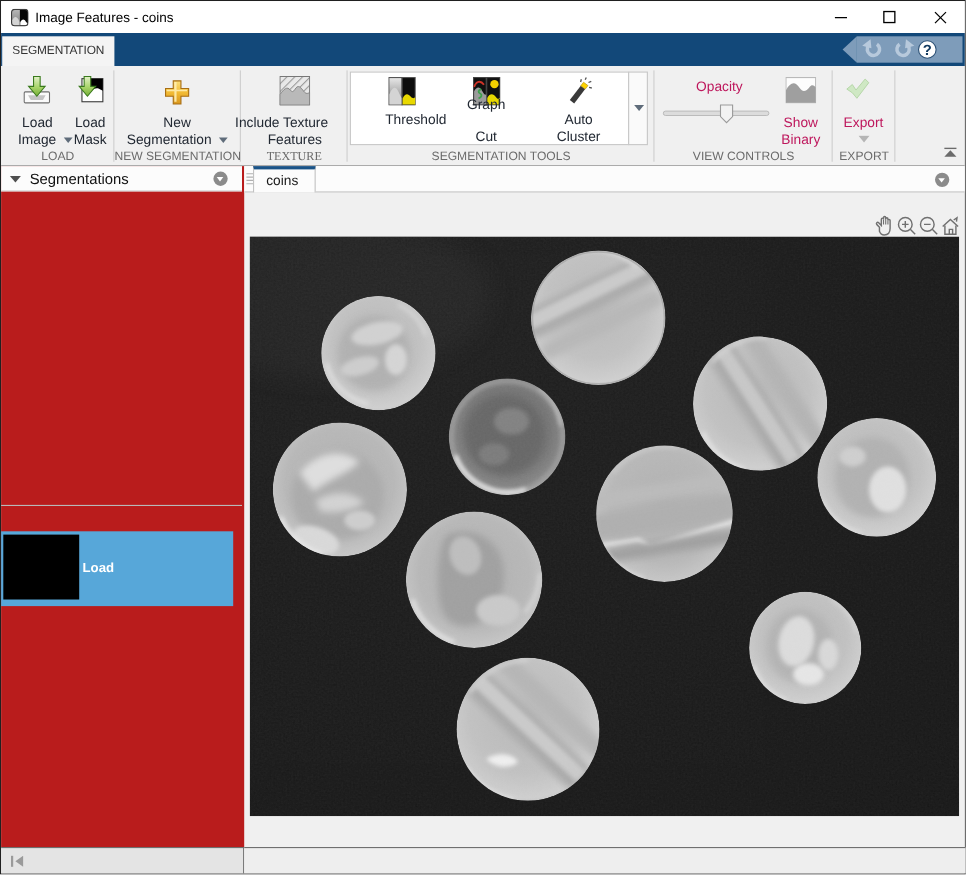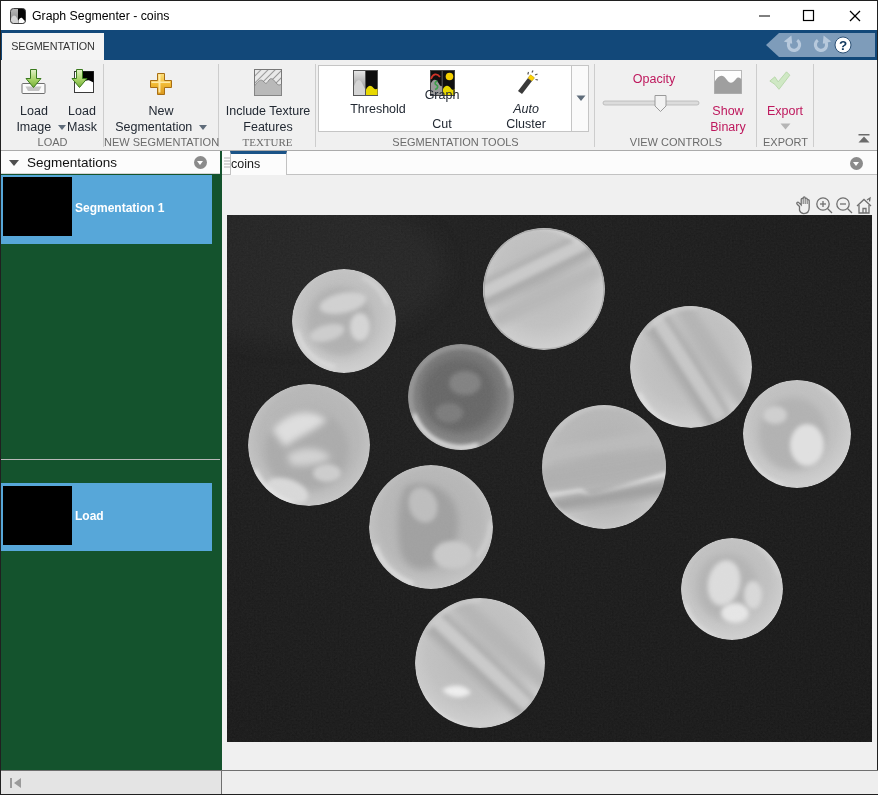--- a/index.html
+++ b/index.html
@@ -23,34 +23,34 @@
   .rdiv { position:absolute; top:4px; height:83px; width:1px; background:#cdcdcd; }
   .seclabel { position:absolute; top:76px; height:14px; font-size:11px; color:#6b6b6b; text-align:center; white-space:nowrap; }
   .btext { position:absolute; font-size:12.5px; color:#222933; text-align:center; line-height:15px; }
   .gtext { color:#be185d; }
   .caret { display:inline-block; width:0; height:0; border-left:4px solid transparent; border-right:4px solid transparent; border-top:5px solid #5f6c7a; vertical-align:middle; margin-left:3px; }
 
   #gallery { position:absolute; left:317px; top:5px; width:254px; height:67px; background:#ffffff; border:1px solid #c5c5c5; }
   #galdrop { position:absolute; left:570px; top:5px; width:18px; height:67px; background:#fafafa; border:1px solid #c5c5c5; }
 
   
-  #leftpanel { position:absolute; left:0px; top:150px; width:260px; height:620px; background:#14532d; border-right:3px solid #f97316; }
+  #leftpanel { position:absolute; left:0px; top:150px; width:260px; height:620px; background:#b91c1c; border-right:3px solid #f97316; }
   .phead { position:absolute; left:0; width:219px; height:23px; background:#fcfcfc; border-bottom:1px solid #d5d5d5; }
   .phead .tri { position:absolute; left:8px; top:9px; width:0; height:0; border-left:5px solid transparent; border-right:5px solid transparent; border-top:6px solid #4f4f4f; }
   .phead .txt { position:absolute; left:26px; top:4px; font-size:13.5px; color:#111; }
   .circbtn { position:absolute; right:13px; top:5px; width:13px; height:13px; border-radius:50%; background:#8b8b8b; }
   .circbtn:after { content:""; position:absolute; left:3.2px; top:5px; width:0; height:0; border-left:3.4px solid transparent; border-right:3.4px solid transparent; border-top:4.5px solid #ffffff; }
   .bluerow { position:absolute; left:0; width:211px; background:#57a7d9; }
   .thumb { position:absolute; left:2px; background:#000; }
   .rowtxt { position:absolute; left:74px; color:#fff; font-weight:bold; font-size:12px; }
 
   
   #mainarea { position:absolute; left:221px; top:150px; width:655px; height:620px; background:#f0f0f0; }
   #tabbar { position:absolute; left:0; top:0; width:655px; height:24px; background:#fcfcfc; border-bottom:1px solid #c2c2c2; }
-  #coinstab { position:absolute; left:8px; top:0; width:57px; height:24px; background:#fcfcfc; border-top:3px solid #1a5387; border-left:1px solid #c2c2c2; border-right:1px solid #c2c2c2; font-size:12.5px; color:#1a1a1a; text-align:left; line-height:20px; }
+  #coinstab { position:absolute; left:8px; top:0; width:57px; height:24px; background:#fcfcfc; border-top:3px solid #1a5387; border-left:1px solid #c2c2c2; border-right:1px solid #c2c2c2; font-size:12.5px; color:#1a1a1a; text-align:left; line-height:20px; padding-left:11px; }
 
   
   #statusL { position:absolute; left:0px; top:769px; width:221px; height:24px; background:#e4e4e4; border-top:1px solid #6f6f6f; border-right:1px solid #6f6f6f; }
   #statusR { position:absolute; left:221px; top:769px; width:656px; height:24px; background:#eeeeee; border-top:1px solid #6f6f6f; }
 </style>
 </head>
 <body>
 <div id="win">
 
   <div id="titlebar">
@@ -60,21 +60,21 @@
           <stop offset="0%" stop-color="#b8b8b8"></stop>
           <stop offset="100%" stop-color="#7e7e7e"></stop>
         </linearGradient>
       </defs>
       <path d="M8 0.5 L8 15.5 L3.5 15.5 A3 3 0 0 1 0.5 12.5 L0.5 3.5 A3 3 0 0 1 3.5 0.5 Z" fill="url(#tic)"></path>
       <path d="M1 15 L1 10.5 C3 6.5 5 6.5 6.8 9.8 L8 12.2 L8 15 Z" fill="#d4d4d4"></path>
       <path d="M8 0.5 L12.5 0.5 A3 3 0 0 1 15.5 3.5 L15.5 12.5 A3 3 0 0 1 12.5 15.5 L8 15.5 Z" fill="#060606"></path>
       <path d="M8.4 15 L8.4 12.5 C10 9 12 9.2 13.4 11.6 C14.2 12.9 14.9 12.9 15 12.8 L15 15 Z" fill="#ffffff"></path>
       <rect x="0.5" y="0.5" width="15" height="15" rx="3" fill="none" stroke="#3c3c3c" stroke-width="1"></rect>
     </svg>
-    <div id="titletext">Graph Segmenter - coins</div>
+    <div id="titletext">Image Features - coins</div>
     <svg class="abs" style="left:750px; top:0;" width="120" height="29" viewBox="0 0 120 29">
       <line x1="8" y1="15" x2="19" y2="15" stroke="#000" stroke-width="1"></line>
       <rect x="52.5" y="9.5" width="10" height="10" fill="none" stroke="#000" stroke-width="1.2"></rect>
       <line x1="99" y1="10" x2="109" y2="20" stroke="#000" stroke-width="1.2"></line>
       <line x1="109" y1="10" x2="99" y2="20" stroke="#000" stroke-width="1.2"></line>
     </svg>
   </div>
 
   <div id="bluebar">
     <div id="segtab">SEGMENTATION</div>
@@ -147,21 +147,21 @@
     <svg class="abs" style="left:253px; top:9px;" width="28" height="27" viewBox="0 0 28 27">
       <defs>
         <pattern id="hatch" width="5" height="5" patternTransform="rotate(45)" patternUnits="userSpaceOnUse">
           <rect width="5" height="5" fill="#e9e9e9"></rect>
           <line x1="0" y1="0" x2="0" y2="5" stroke="#9a9a9a" stroke-width="2"></line>
         </pattern>
       </defs>
       <rect x="0.5" y="0.5" width="27" height="26" fill="url(#hatch)" stroke="#777"></rect>
       <path d="M0.5 26.5 L0.5 17 C4 12 7 9 10 13 C12 15.5 13 14 15 11 C18 7 21 13 23 15 C24.5 16.5 26 16 27.5 15 L27.5 26.5 Z" fill="#b9b9b9" stroke="#808080" stroke-width="0.8"></path>
     </svg>
-    <div class="btext" style="left:222px; top:44px; width:90px;">Include Texture</div>
+    <div class="btext" style="left:210px; top:44px; width:90px;">Include Texture</div>
     <div class="btext" style="left:222px; top:60px; width:90px;">Features</div>
     <div class="seclabel" style="left:218px; width:97px;font-family:Liberation Serif, serif;">TEXTURE</div>
 
     <div id="gallery"></div>
     <div id="galdrop"></div>
     <svg class="abs" style="left:575px; top:35px;" width="10" height="7" viewBox="0 0 10 7">
       <path d="M0.5 0.5 L9.5 0.5 L5 6 Z" fill="#5f6c7a"></path>
     </svg>
 
     <svg class="abs" style="left:352px; top:10px;" width="25" height="26" viewBox="0 0 25 26">
@@ -192,21 +192,21 @@
     <div class="btext" style="left:396px; top:57px; width:90px;">Cut</div>
 
     <svg class="abs" style="left:512px; top:10px;" width="26" height="26" viewBox="0 0 26 26">
       <path d="M5 21 L15 8 L19 11 L9 24 Z" fill="#3a3a3a"></path>
       <path d="M15 8 L17.5 4.8 L21.5 7.8 L19 11 Z" fill="#ffd400" stroke="#b8960a" stroke-width="0.6"></path>
       <line x1="19" y1="2.5" x2="20" y2="0.5" stroke="#555" stroke-width="1.2"></line>
       <line x1="22" y1="5" x2="24.5" y2="4" stroke="#555" stroke-width="1.2"></line>
       <line x1="22.5" y1="9.5" x2="25" y2="10" stroke="#555" stroke-width="1.2"></line>
       <line x1="15.5" y1="2" x2="14.8" y2="4.5" stroke="#555" stroke-width="1.2"></line>
     </svg>
-    <div class="btext" style="left:480px; top:42px; width:90px;font-style:italic;">Auto</div>
+    <div class="btext" style="left:480px; top:42px; width:90px;">Auto</div>
     <div class="btext" style="left:480px; top:57px; width:90px;">Cluster</div>
     <div class="seclabel" style="left:315px; width:279px;">SEGMENTATION TOOLS</div>
 
     <div class="btext gtext" style="left:610px; top:12px; width:86px;">Opacity</div>
     <svg class="abs" style="left:601px; top:33px;" width="98" height="22" viewBox="0 0 98 22">
       <rect x="1" y="8" width="96" height="4" rx="2" fill="#dcdcdc" stroke="#b5b5b5" stroke-width="0.8"></rect>
       <path d="M53 2.5 L64 2.5 L64 13 L58.5 18.5 L53 13 Z" fill="#f2f2f2" stroke="#9a9a9a" stroke-width="1"></path>
     </svg>
     <svg class="abs" style="left:713px; top:10px;" width="28" height="24" viewBox="0 0 28 24">
       <rect x="0.5" y="0.5" width="27" height="23" fill="#fdfdfd" stroke="#b9b9b9"></rect>
@@ -229,24 +229,20 @@
       <rect x="0.5" y="0" width="11" height="1.5" fill="#6b6b6b"></rect>
       <path d="M6 2.6 L11.5 8.6 L0.5 8.6 Z" fill="#6b6b6b"></path>
     </svg>
   </div>
 
   <div id="leftpanel">
     <div class="phead" style="top:0;">
       <div class="tri"></div>
       <div class="txt">Segmentations</div>
       <div class="circbtn"></div>
-    </div>
-    <div class="bluerow" style="top:24px; height:69px;">
-      <div class="thumb" style="top:2px; width:69px; height:59px;"></div>
-      <div class="rowtxt" style="top:26px;">Segmentation 1</div>
     </div>
     <div style="position:absolute; left:0; top:308px; width:219px; height:1px; background:#b9b9b9;"></div>
     <div class="bluerow" style="top:332px; height:68px;">
       <div class="thumb" style="top:3px; width:69px; height:59px;"></div>
       <div class="rowtxt" style="top:26px;">Load</div>
     </div>
   </div>
 
   <div id="mainarea">
     <div id="tabbar">

